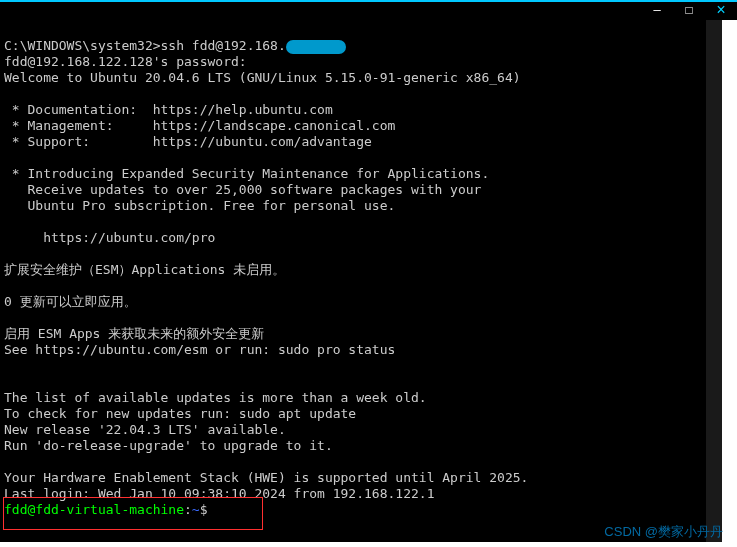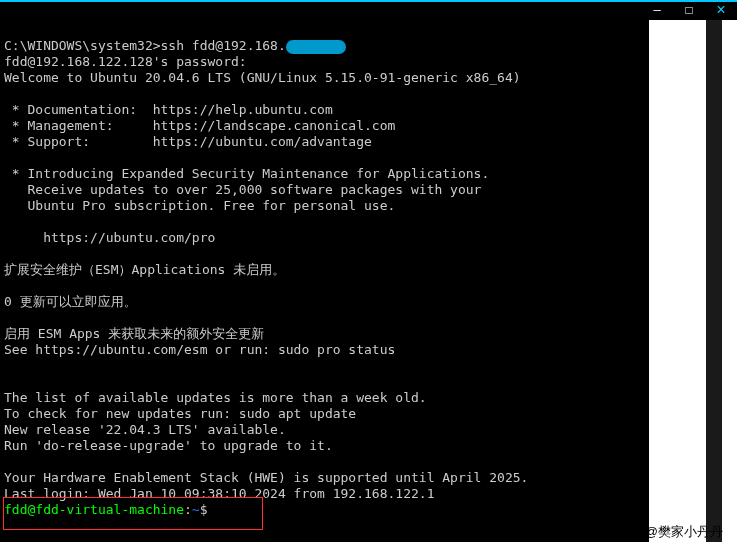--- a/index.html
+++ b/index.html
@@ -29,21 +29,21 @@
     align-items: center;
     justify-content: center;
     color: #ffffff;
     font-size: 12px;
     cursor: pointer;
   }
   .win-btn.close { color: #00d0ff; font-size: 16px; }
   .terminal {
     background: #000000;
     color: #cccccc;
-    width: 649px;
+    width: 706px;
     height: 522px;
     padding: 2px 4px;
     line-height: 16px;
     white-space: pre-wrap;
     font-family: Consolas, 'NSimSun', 'SimSun', monospace;
     font-size: 13px;
     position: relative;
   }
   .line { white-space: pre; }
   .redact {
@@ -62,21 +62,21 @@
     left: 3px;
     top: 477px;
     width: 260px;
     height: 33px;
     pointer-events: none;
   }
   .watermark {
     position: absolute;
     right: 14px;
     bottom: 6px;
-    color: #000000;
+    color: #0369a1;
     font-family: Liberation Sans, sans-serif;
     font-size: 13px;
   }
   .scrollbar {
     position: absolute;
     right: 15px;
     top: 20px;
     width: 16px;
     height: 522px;
     background: #1a1a1a;

